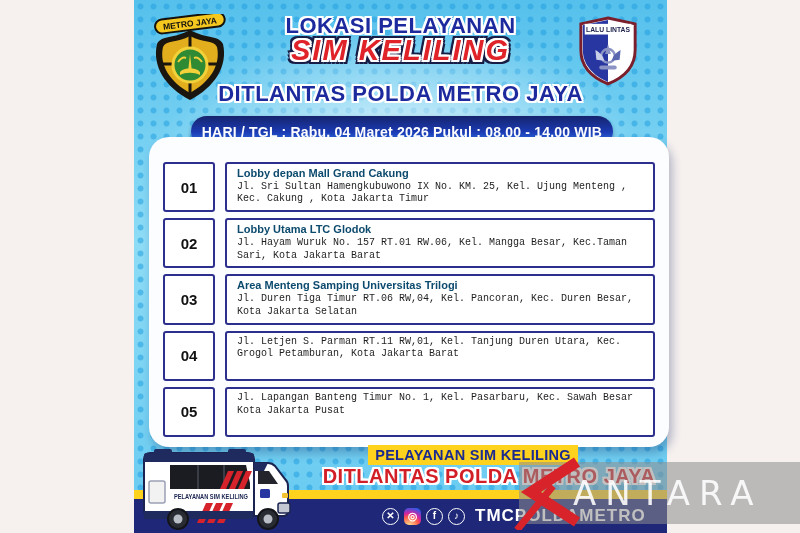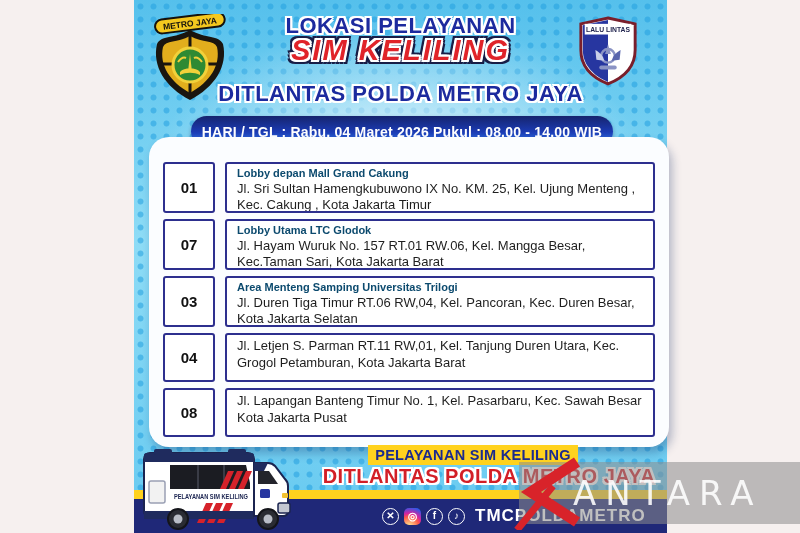--- a/index.html
+++ b/index.html
@@ -73,21 +73,21 @@
     width:52px; flex:0 0 52px; background:#fff;
     border:2px solid #2d2f8e; border-radius:3px;
     display:flex; align-items:center; justify-content:center;
     font-size:15px; font-weight:700; color:#111;
   }
   .info {
     flex:1; background:#fff; border:2px solid #2d2f8e; border-radius:3px;
     padding:3px 10px 2px 10px; overflow:hidden;
   }
   .loc-title { font-size:11px; font-weight:700; color:#0c4a6e; line-height:1.25; }
-  .loc-addr  { font-size:13px; color:#1e1e1e; line-height:1.27; }
+  .loc-addr  { font-size:10px; color:#1e1e1e; line-height:1.27;font-family:Liberation Mono, monospace; }
 
   
   .yellow-stripe { position:absolute; left:0; top:490px; width:533px; height:9px; background:#ffd21e; }
   .navy-bar { position:absolute; left:0; top:499px; width:533px; height:34px; background:#1f2878; }
 
   .service-label {
     position:absolute; left:234px; top:445px; width:210px; height:20px;
     background:#ffd21e; display:flex; align-items:center; justify-content:center;
     color:#1b2a8e; font-size:14.5px; font-weight:800; letter-spacing:.3px;
   }
@@ -177,21 +177,21 @@
 
     <div class="row">
       <div class="num">01</div>
       <div class="info">
         <div class="loc-title">Lobby depan Mall Grand Cakung</div>
         <div class="loc-addr">Jl. Sri Sultan Hamengkubuwono IX No. KM. 25, Kel. Ujung Menteng , Kec. Cakung , Kota Jakarta Timur</div>
       </div>
     </div>
 
     <div class="row">
-      <div class="num">07</div>
+      <div class="num">02</div>
       <div class="info">
         <div class="loc-title">Lobby Utama LTC Glodok</div>
         <div class="loc-addr">Jl. Hayam Wuruk No. 157 RT.01 RW.06, Kel. Mangga Besar, Kec.Taman Sari, Kota Jakarta Barat</div>
       </div>
     </div>
 
     <div class="row">
       <div class="num">03</div>
       <div class="info">
         <div class="loc-title">Area Menteng Samping Universitas Trilogi</div>
@@ -200,21 +200,21 @@
     </div>
 
     <div class="row">
       <div class="num">04</div>
       <div class="info">
         <div class="loc-addr">Jl. Letjen S. Parman RT.11 RW,01, Kel. Tanjung Duren Utara, Kec. Grogol Petamburan, Kota Jakarta Barat</div>
       </div>
     </div>
 
     <div class="row">
-      <div class="num">08</div>
+      <div class="num">05</div>
       <div class="info">
         <div class="loc-addr">Jl. Lapangan Banteng Timur No. 1, Kel. Pasarbaru, Kec. Sawah Besar Kota Jakarta Pusat</div>
       </div>
     </div>
 
   </div>
 
   <div class="yellow-stripe"></div>
   <div class="navy-bar"></div>
 

